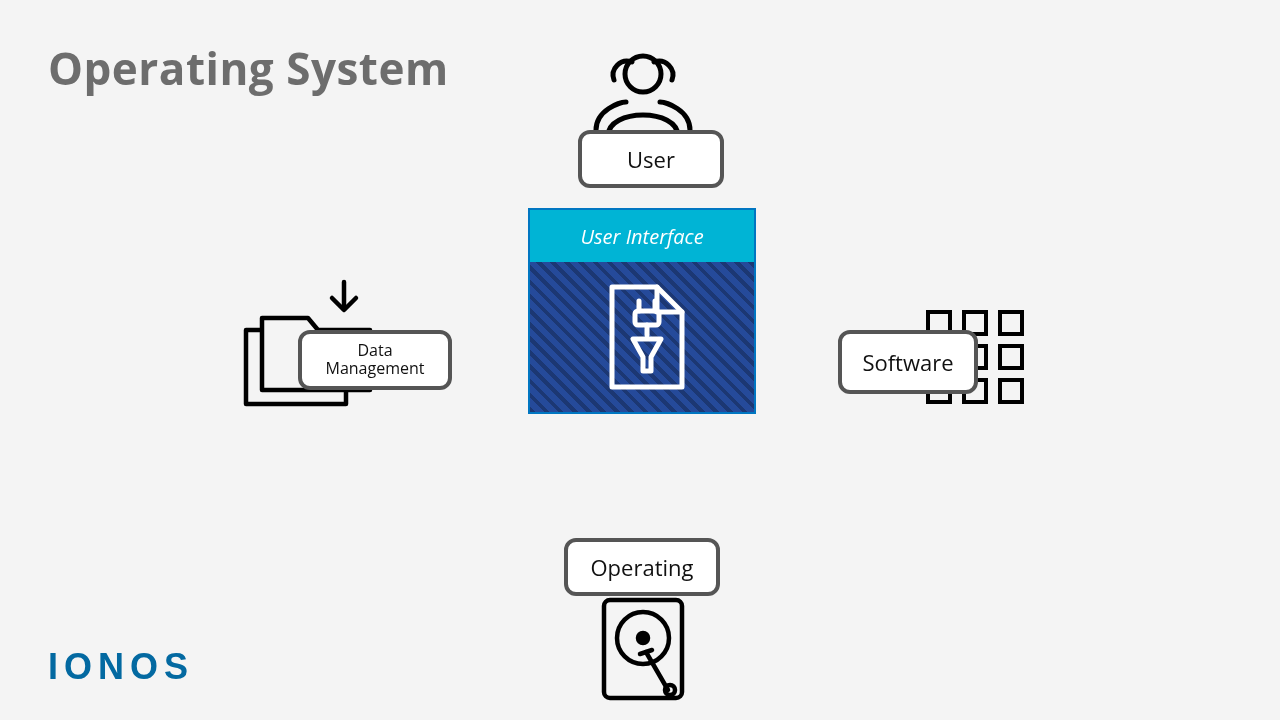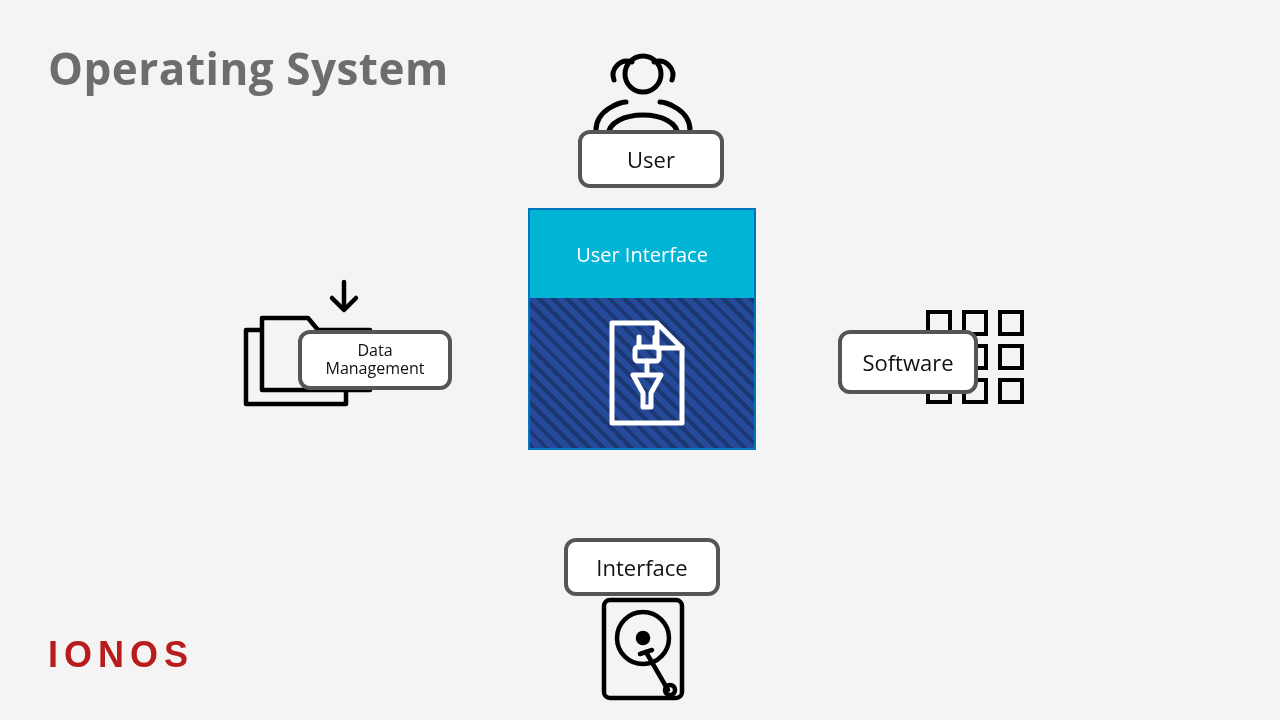--- a/index.html
+++ b/index.html
@@ -14,47 +14,47 @@
     position: absolute;
     top: 38px;
     left: 48px;
     font-size: 44px;
     font-weight: 700;
     color: #6d6d6d;
     letter-spacing: 0.5px;
   }
   .logo {
     position: absolute;
-    bottom: 44px;
+    bottom: 32px;
     left: 48px;
     font-size: 36px;
     font-weight: 700;
     letter-spacing: 6px;
-    color: #b91c1c;
+    color: #0369a1;
     font-family: Arial, sans-serif;
   }
   
   .stack {
     position: absolute;
     left: 528px;
     top: 208px;
     width: 228px;
     border: 2px solid #0076c1;
   }
   .stack .layer {
     width: 100%;
     text-align: center;
     color: #fff;
     font-size: 20px;
     display: flex;
     align-items: center;
     justify-content: center;
     font-weight: 400;
   }
-  .layer.ui     { height: 88px; background: #00b4d5; }
+  .layer.ui     { height: 52px; background: #00b4d5; font-style: italic; }
   .layer.middle {
     height: 150px;
     background: #254a9a;
     position: relative;
     overflow: hidden;
   }
   .layer.middle .hatch {
     position: absolute; inset: 0;
     background-image: repeating-linear-gradient(
       45deg,
@@ -173,13 +173,13 @@
       <path d="M70 96 L48 58"></path>
       <path d="M42 60 L54 56"></path>
       <circle cx="72" cy="96" r="5"></circle>
     </g>
   </svg>
 </div>
 
 <div class="pill user">User</div>
 <div class="pill data">Data<br>Management</div>
 <div class="pill software">Software</div>
-<div class="pill hardware">Interface</div>
+<div class="pill hardware">Operating</div>
 
 </body></html>

